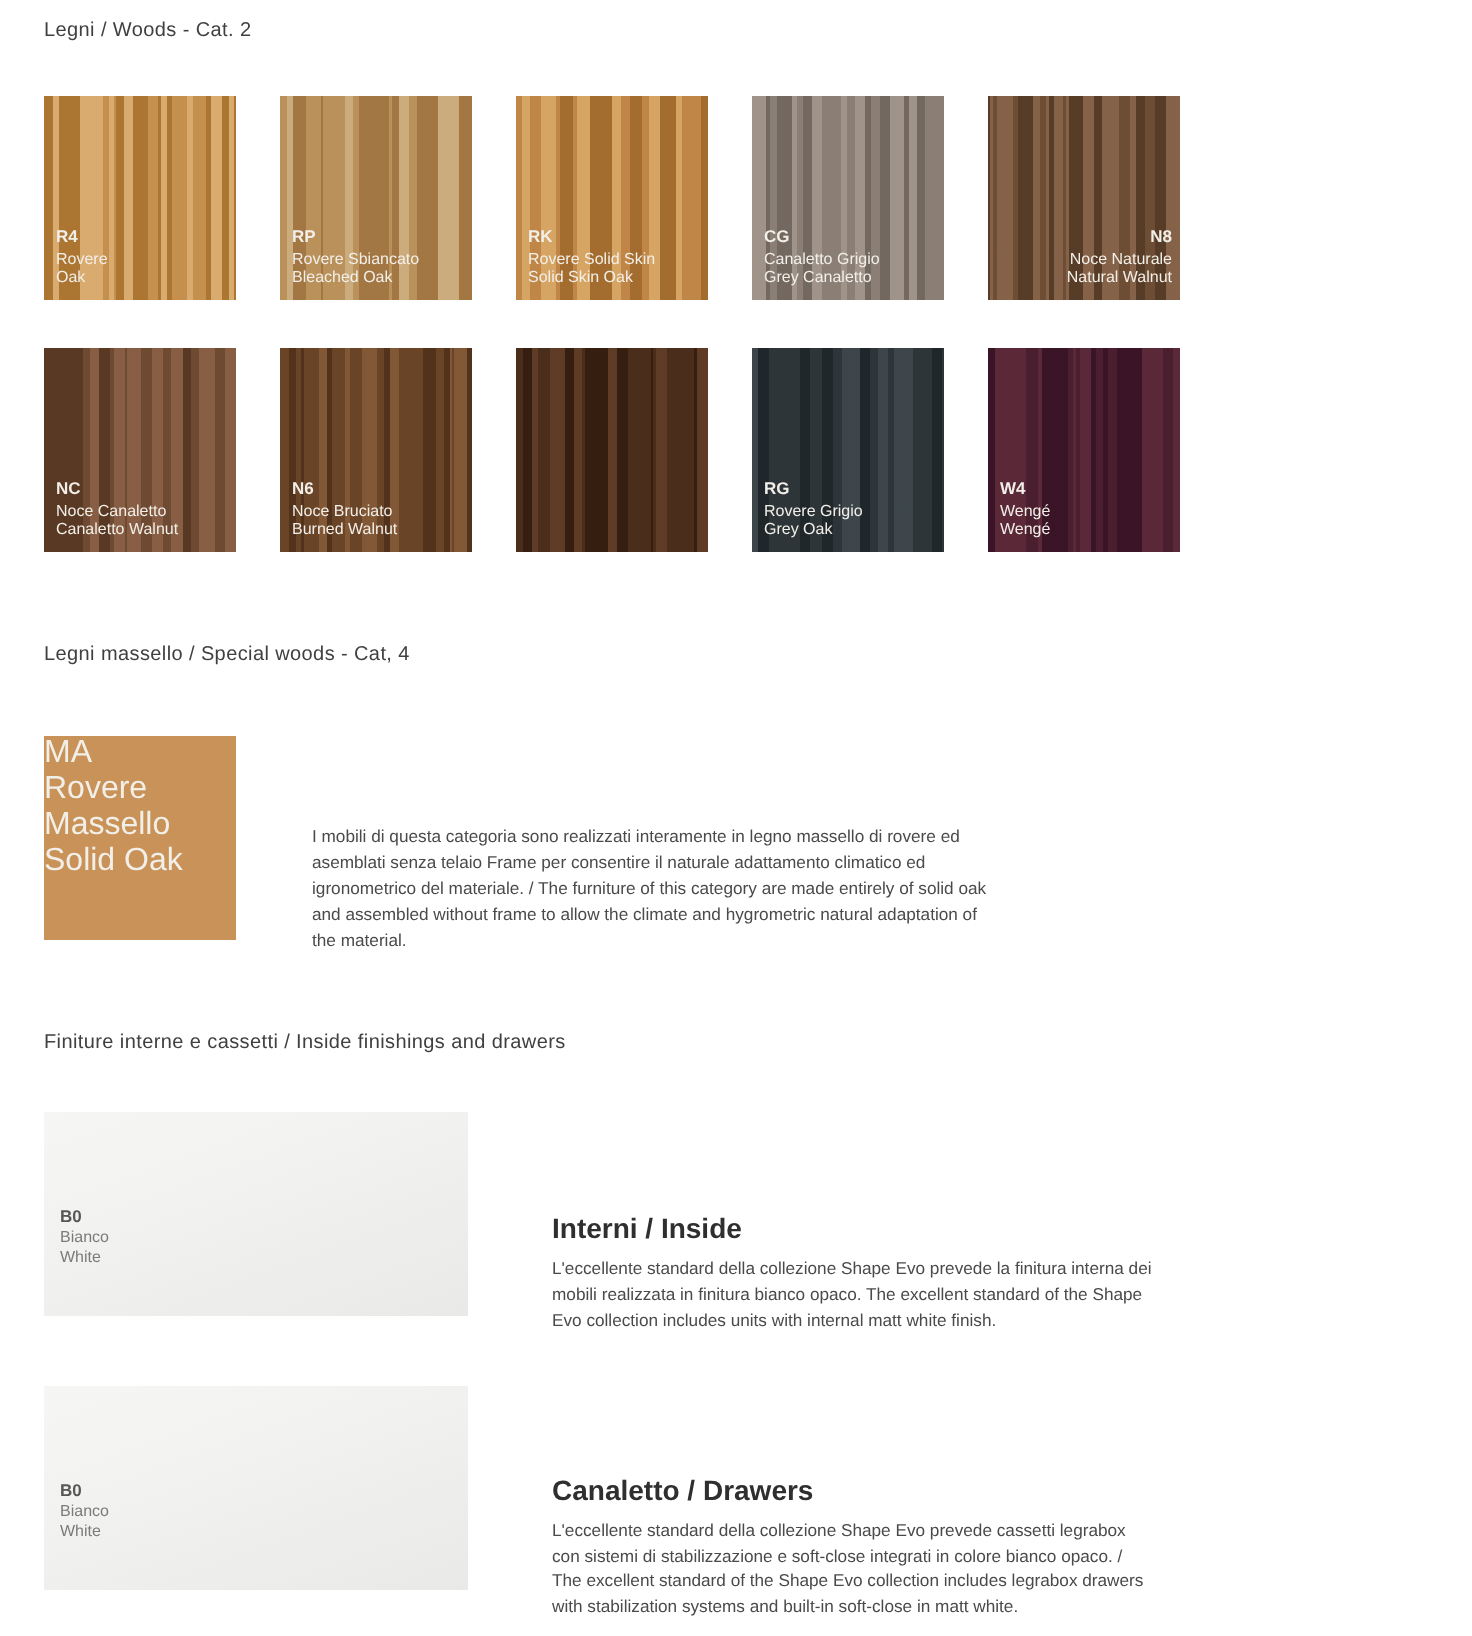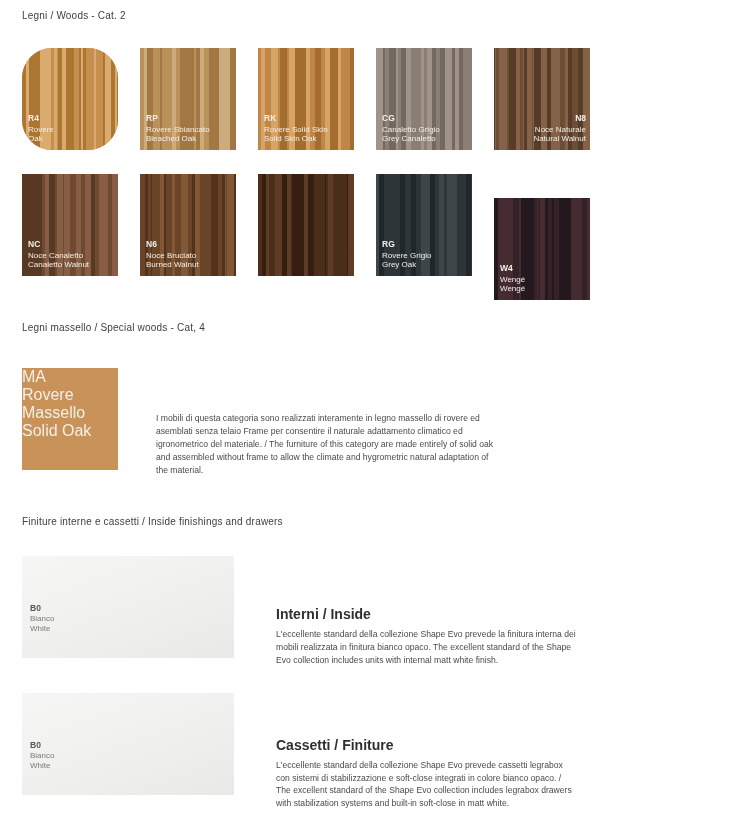--- a/index.html
+++ b/index.html
@@ -135,21 +135,21 @@
 </head>
 <body>
 
 <div class="page">
 
   <div style="position:absolute; left:22px; top:10px;">
     <div class="section-title">Legni / Woods - Cat. 2</div>
   </div>
 
   <div style="position:absolute; left:22px; top:48px; width:700px;" class="swatch-grid" id="woods-grid">
-      <div class="swatch light-text" style="background: rgb(197, 143, 77); border-radius: 30px;">
+      <div class="swatch light-text" style="background: rgb(197, 143, 77);">
         <div class="grain" style="background-image: linear-gradient(90deg, rgb(169, 115, 47) 0%, rgb(169, 115, 47) 4.6%, rgb(220, 174, 114) 4.6%, rgb(220, 174, 114) 6.6%, rgb(220, 174, 114) 6.6%, rgb(220, 174, 114) 7.6%, rgb(169, 115, 47) 7.6%, rgb(169, 115, 47) 13.4%, rgb(169, 115, 47) 13.4%, rgb(169, 115, 47) 19%, rgb(220, 174, 114) 19%, rgb(220, 174, 114) 21.2%, rgb(220, 174, 114) 21.2%, rgb(220, 174, 114) 27.1%, rgb(220, 174, 114) 27.1%, rgb(220, 174, 114) 30.6%, rgb(197, 143, 77) 30.6%, rgb(197, 143, 77) 32.3%, rgb(197, 143, 77) 32.3%, rgb(197, 143, 77) 33.8%, rgb(220, 174, 114) 33.8%, rgb(220, 174, 114) 36.4%, rgb(197, 143, 77) 36.4%, rgb(197, 143, 77) 37.5%, rgb(169, 115, 47) 37.5%, rgb(169, 115, 47) 41.7%, rgb(220, 174, 114) 41.7%, rgb(220, 174, 114) 46.1%, rgb(169, 115, 47) 46.1%, rgb(169, 115, 47) 48.3%, rgb(169, 115, 47) 48.3%, rgb(169, 115, 47) 54%, rgb(197, 143, 77) 54%, rgb(197, 143, 77) 59.6%, rgb(169, 115, 47) 59.6%, rgb(169, 115, 47) 61.1%, rgb(220, 174, 114) 61.1%, rgb(220, 174, 114) 64%, rgb(169, 115, 47) 64%, rgb(169, 115, 47) 66.9%, rgb(197, 143, 77) 66.9%, rgb(197, 143, 77) 72.6%, rgb(197, 143, 77) 72.6%, rgb(197, 143, 77) 74.7%, rgb(220, 174, 114) 74.7%, rgb(220, 174, 114) 77.6%, rgb(197, 143, 77) 77.6%, rgb(197, 143, 77) 79.3%, rgb(197, 143, 77) 79.3%, rgb(197, 143, 77) 84.5%, rgb(169, 115, 47) 84.5%, rgb(169, 115, 47) 86.8%, rgb(220, 174, 114) 86.8%, rgb(220, 174, 114) 92.7%, rgb(169, 115, 47) 92.7%, rgb(169, 115, 47) 96.5%, rgb(220, 174, 114) 96.5%, rgb(220, 174, 114) 99.2%, rgb(169, 115, 47) 99.2%, rgb(169, 115, 47) 100%); opacity: 0.9;"></div>
         <div class="labels">
           <div class="code">R4</div>
           <div class="name-it">Rovere</div>
           <div class="name-en">Oak</div>
         </div>
       </div>
       <div class="swatch light-text" style="background: #000000; padding-left: 20px;">
         <div class="grain" style="background-image: linear-gradient(90deg, rgb(207, 161, 100) 0%, rgb(207, 161, 100) 3.8%, rgb(226, 191, 139) 3.8%, rgb(226, 191, 139) 6.8%, rgb(181, 132, 74) 6.8%, rgb(181, 132, 74) 8.2%, rgb(181, 132, 74) 8.2%, rgb(181, 132, 74) 13.3%, rgb(207, 161, 100) 13.3%, rgb(207, 161, 100) 18.8%, rgb(207, 161, 100) 18.8%, rgb(207, 161, 100) 21.1%, rgb(181, 132, 74) 21.1%, rgb(181, 132, 74) 22.5%, rgb(207, 161, 100) 22.5%, rgb(207, 161, 100) 27.6%, rgb(207, 161, 100) 27.6%, rgb(207, 161, 100) 33.6%, rgb(226, 191, 139) 33.6%, rgb(226, 191, 139) 37.9%, rgb(207, 161, 100) 37.9%, rgb(207, 161, 100) 41.4%, rgb(181, 132, 74) 41.4%, rgb(181, 132, 74) 45.5%, rgb(181, 132, 74) 45.5%, rgb(181, 132, 74) 51%, rgb(181, 132, 74) 51%, rgb(181, 132, 74) 53.5%, rgb(181, 132, 74) 53.5%, rgb(181, 132, 74) 56.7%, rgb(207, 161, 100) 56.7%, rgb(207, 161, 100) 58.4%, rgb(181, 132, 74) 58.4%, rgb(181, 132, 74) 62.1%, rgb(226, 191, 139) 62.1%, rgb(226, 191, 139) 67.1%, rgb(207, 161, 100) 67.1%, rgb(207, 161, 100) 71.6%, rgb(181, 132, 74) 71.6%, rgb(181, 132, 74) 75.2%, rgb(181, 132, 74) 75.2%, rgb(181, 132, 74) 76.6%, rgb(181, 132, 74) 76.6%, rgb(181, 132, 74) 82.1%, rgb(226, 191, 139) 82.1%, rgb(226, 191, 139) 86.2%, rgb(226, 191, 139) 86.2%, rgb(226, 191, 139) 89.9%, rgb(226, 191, 139) 89.9%, rgb(226, 191, 139) 91.5%, rgb(226, 191, 139) 91.5%, rgb(226, 191, 139) 93.3%, rgb(181, 132, 74) 93.3%, rgb(181, 132, 74) 97%, rgb(181, 132, 74) 97%, rgb(181, 132, 74) 100%); opacity: 0.9;"></div>
         <div class="labels">
@@ -202,21 +202,21 @@
         <div class="grain" style="background-image: linear-gradient(90deg, rgb(74, 45, 27) 0%, rgb(74, 45, 27) 3.9%, rgb(51, 29, 15) 3.9%, rgb(51, 29, 15) 8.3%, rgb(97, 61, 39) 8.3%, rgb(97, 61, 39) 11.6%, rgb(74, 45, 27) 11.6%, rgb(74, 45, 27) 17.6%, rgb(97, 61, 39) 17.6%, rgb(97, 61, 39) 22.5%, rgb(97, 61, 39) 22.5%, rgb(97, 61, 39) 25.3%, rgb(51, 29, 15) 25.3%, rgb(51, 29, 15) 30%, rgb(97, 61, 39) 30%, rgb(97, 61, 39) 34.2%, rgb(74, 45, 27) 34.2%, rgb(74, 45, 27) 35.9%, rgb(51, 29, 15) 35.9%, rgb(51, 29, 15) 37.7%, rgb(51, 29, 15) 37.7%, rgb(51, 29, 15) 41.7%, rgb(51, 29, 15) 41.7%, rgb(51, 29, 15) 43.4%, rgb(51, 29, 15) 43.4%, rgb(51, 29, 15) 47.1%, rgb(51, 29, 15) 47.1%, rgb(51, 29, 15) 48.1%, rgb(97, 61, 39) 48.1%, rgb(97, 61, 39) 52.5%, rgb(51, 29, 15) 52.5%, rgb(51, 29, 15) 54.8%, rgb(51, 29, 15) 54.8%, rgb(51, 29, 15) 56.7%, rgb(51, 29, 15) 56.7%, rgb(51, 29, 15) 58.1%, rgb(74, 45, 27) 58.1%, rgb(74, 45, 27) 62.4%, rgb(74, 45, 27) 62.4%, rgb(74, 45, 27) 65.5%, rgb(74, 45, 27) 65.5%, rgb(74, 45, 27) 70.1%, rgb(51, 29, 15) 70.1%, rgb(51, 29, 15) 71.3%, rgb(74, 45, 27) 71.3%, rgb(74, 45, 27) 72.9%, rgb(97, 61, 39) 72.9%, rgb(97, 61, 39) 78.4%, rgb(74, 45, 27) 78.4%, rgb(74, 45, 27) 83%, rgb(74, 45, 27) 83%, rgb(74, 45, 27) 87%, rgb(74, 45, 27) 87%, rgb(74, 45, 27) 92.8%, rgb(51, 29, 15) 92.8%, rgb(51, 29, 15) 94.2%, rgb(97, 61, 39) 94.2%, rgb(97, 61, 39) 96%, rgb(97, 61, 39) 96%, rgb(97, 61, 39) 98.2%, rgb(97, 61, 39) 98.2%, rgb(97, 61, 39) 100%); opacity: 0.9;"></div>
       </div>
       <div class="swatch light-text" style="background: rgb(46, 53, 57);">
         <div class="grain" style="background-image: linear-gradient(90deg, rgb(62, 71, 76) 0%, rgb(62, 71, 76) 3%, rgb(30, 37, 40) 3%, rgb(30, 37, 40) 8.6%, rgb(46, 53, 57) 8.6%, rgb(46, 53, 57) 12.2%, rgb(46, 53, 57) 12.2%, rgb(46, 53, 57) 17.5%, rgb(46, 53, 57) 17.5%, rgb(46, 53, 57) 22.3%, rgb(46, 53, 57) 22.3%, rgb(46, 53, 57) 25.2%, rgb(30, 37, 40) 25.2%, rgb(30, 37, 40) 30.4%, rgb(46, 53, 57) 30.4%, rgb(46, 53, 57) 36.2%, rgb(30, 37, 40) 36.2%, rgb(30, 37, 40) 42.1%, rgb(46, 53, 57) 42.1%, rgb(46, 53, 57) 46.8%, rgb(62, 71, 76) 46.8%, rgb(62, 71, 76) 51.8%, rgb(62, 71, 76) 51.8%, rgb(62, 71, 76) 56.3%, rgb(30, 37, 40) 56.3%, rgb(30, 37, 40) 61.5%, rgb(46, 53, 57) 61.5%, rgb(46, 53, 57) 65.5%, rgb(62, 71, 76) 65.5%, rgb(62, 71, 76) 70.9%, rgb(46, 53, 57) 70.9%, rgb(46, 53, 57) 74.2%, rgb(62, 71, 76) 74.2%, rgb(62, 71, 76) 79.1%, rgb(62, 71, 76) 79.1%, rgb(62, 71, 76) 84.1%, rgb(46, 53, 57) 84.1%, rgb(46, 53, 57) 90%, rgb(46, 53, 57) 90%, rgb(46, 53, 57) 93.9%, rgb(30, 37, 40) 93.9%, rgb(30, 37, 40) 99.1%, rgb(46, 53, 57) 99.1%, rgb(46, 53, 57) 100%); opacity: 0.9;"></div>
         <div class="labels">
           <div class="code">RG</div>
           <div class="name-it">Rovere Grigio</div>
           <div class="name-en">Grey Oak</div>
         </div>
       </div>
-      <div class="swatch light-text" style="background: #0369a1; margin-top: 24px;">
+      <div class="swatch light-text" style="background: #d946ef;">
         <div class="grain" style="background-image: linear-gradient(90deg, rgb(40, 15, 16) 0%, rgb(40, 15, 16) 2.2%, rgb(40, 15, 16) 2.2%, rgb(40, 15, 16) 3.8%, rgb(77, 37, 36) 3.8%, rgb(77, 37, 36) 7.7%, rgb(77, 37, 36) 7.7%, rgb(77, 37, 36) 12.3%, rgb(77, 37, 36) 12.3%, rgb(77, 37, 36) 17.1%, rgb(77, 37, 36) 17.1%, rgb(77, 37, 36) 20%, rgb(58, 26, 26) 20%, rgb(58, 26, 26) 25.9%, rgb(77, 37, 36) 25.9%, rgb(77, 37, 36) 28.1%, rgb(40, 15, 16) 28.1%, rgb(40, 15, 16) 33.4%, rgb(40, 15, 16) 33.4%, rgb(40, 15, 16) 36%, rgb(40, 15, 16) 36%, rgb(40, 15, 16) 41.8%, rgb(58, 26, 26) 41.8%, rgb(58, 26, 26) 44.3%, rgb(77, 37, 36) 44.3%, rgb(77, 37, 36) 45.8%, rgb(58, 26, 26) 45.8%, rgb(58, 26, 26) 48%, rgb(77, 37, 36) 48%, rgb(77, 37, 36) 49.4%, rgb(77, 37, 36) 49.4%, rgb(77, 37, 36) 53.6%, rgb(40, 15, 16) 53.6%, rgb(40, 15, 16) 56.5%, rgb(58, 26, 26) 56.5%, rgb(58, 26, 26) 60.1%, rgb(40, 15, 16) 60.1%, rgb(40, 15, 16) 62.6%, rgb(58, 26, 26) 62.6%, rgb(58, 26, 26) 67.3%, rgb(40, 15, 16) 67.3%, rgb(40, 15, 16) 73%, rgb(40, 15, 16) 73%, rgb(40, 15, 16) 76%, rgb(40, 15, 16) 76%, rgb(40, 15, 16) 80.1%, rgb(77, 37, 36) 80.1%, rgb(77, 37, 36) 84.6%, rgb(77, 37, 36) 84.6%, rgb(77, 37, 36) 86.9%, rgb(77, 37, 36) 86.9%, rgb(77, 37, 36) 89.9%, rgb(77, 37, 36) 89.9%, rgb(77, 37, 36) 91.4%, rgb(58, 26, 26) 91.4%, rgb(58, 26, 26) 93.5%, rgb(58, 26, 26) 93.5%, rgb(58, 26, 26) 96.5%, rgb(77, 37, 36) 96.5%, rgb(77, 37, 36) 100%); opacity: 0.9;"></div>
         <div class="labels">
           <div class="code">W4</div>
           <div class="name-it">Wengé</div>
           <div class="name-en">Wengé</div>
         </div>
       </div>
     </div>
 
   <div style="position:absolute; left:22px; top:322px;">
@@ -255,19 +255,19 @@
       </div>
       <div class="finish-row" style="margin-top: 14px;">
         <div class="finish-swatch" style="background: linear-gradient(160deg, rgb(246, 246, 245) 0%, rgb(241, 241, 239) 45%, rgb(233, 233, 231) 100%);">
           <div class="labels">
             <div class="code">B0</div>
             <div class="name-it">Bianco</div>
             <div class="name-en">White</div>
           </div>
         </div>
         <div class="finish-text" style="padding-top: 42px;">
-          <div class="heading">Cassetti / Finiture</div>
+          <div class="heading">Canaletto / Drawers</div>
           <div>L'eccellente standard della collezione Shape Evo prevede cassetti legrabox con sistemi di stabilizzazione e soft-close integrati in colore bianco opaco. / The excellent standard of the Shape Evo collection includes legrabox drawers with stabilization systems and built-in soft-close in matt white.</div>
         </div>
       </div>
     </div>
 
 </div>
 
 </body></html>

